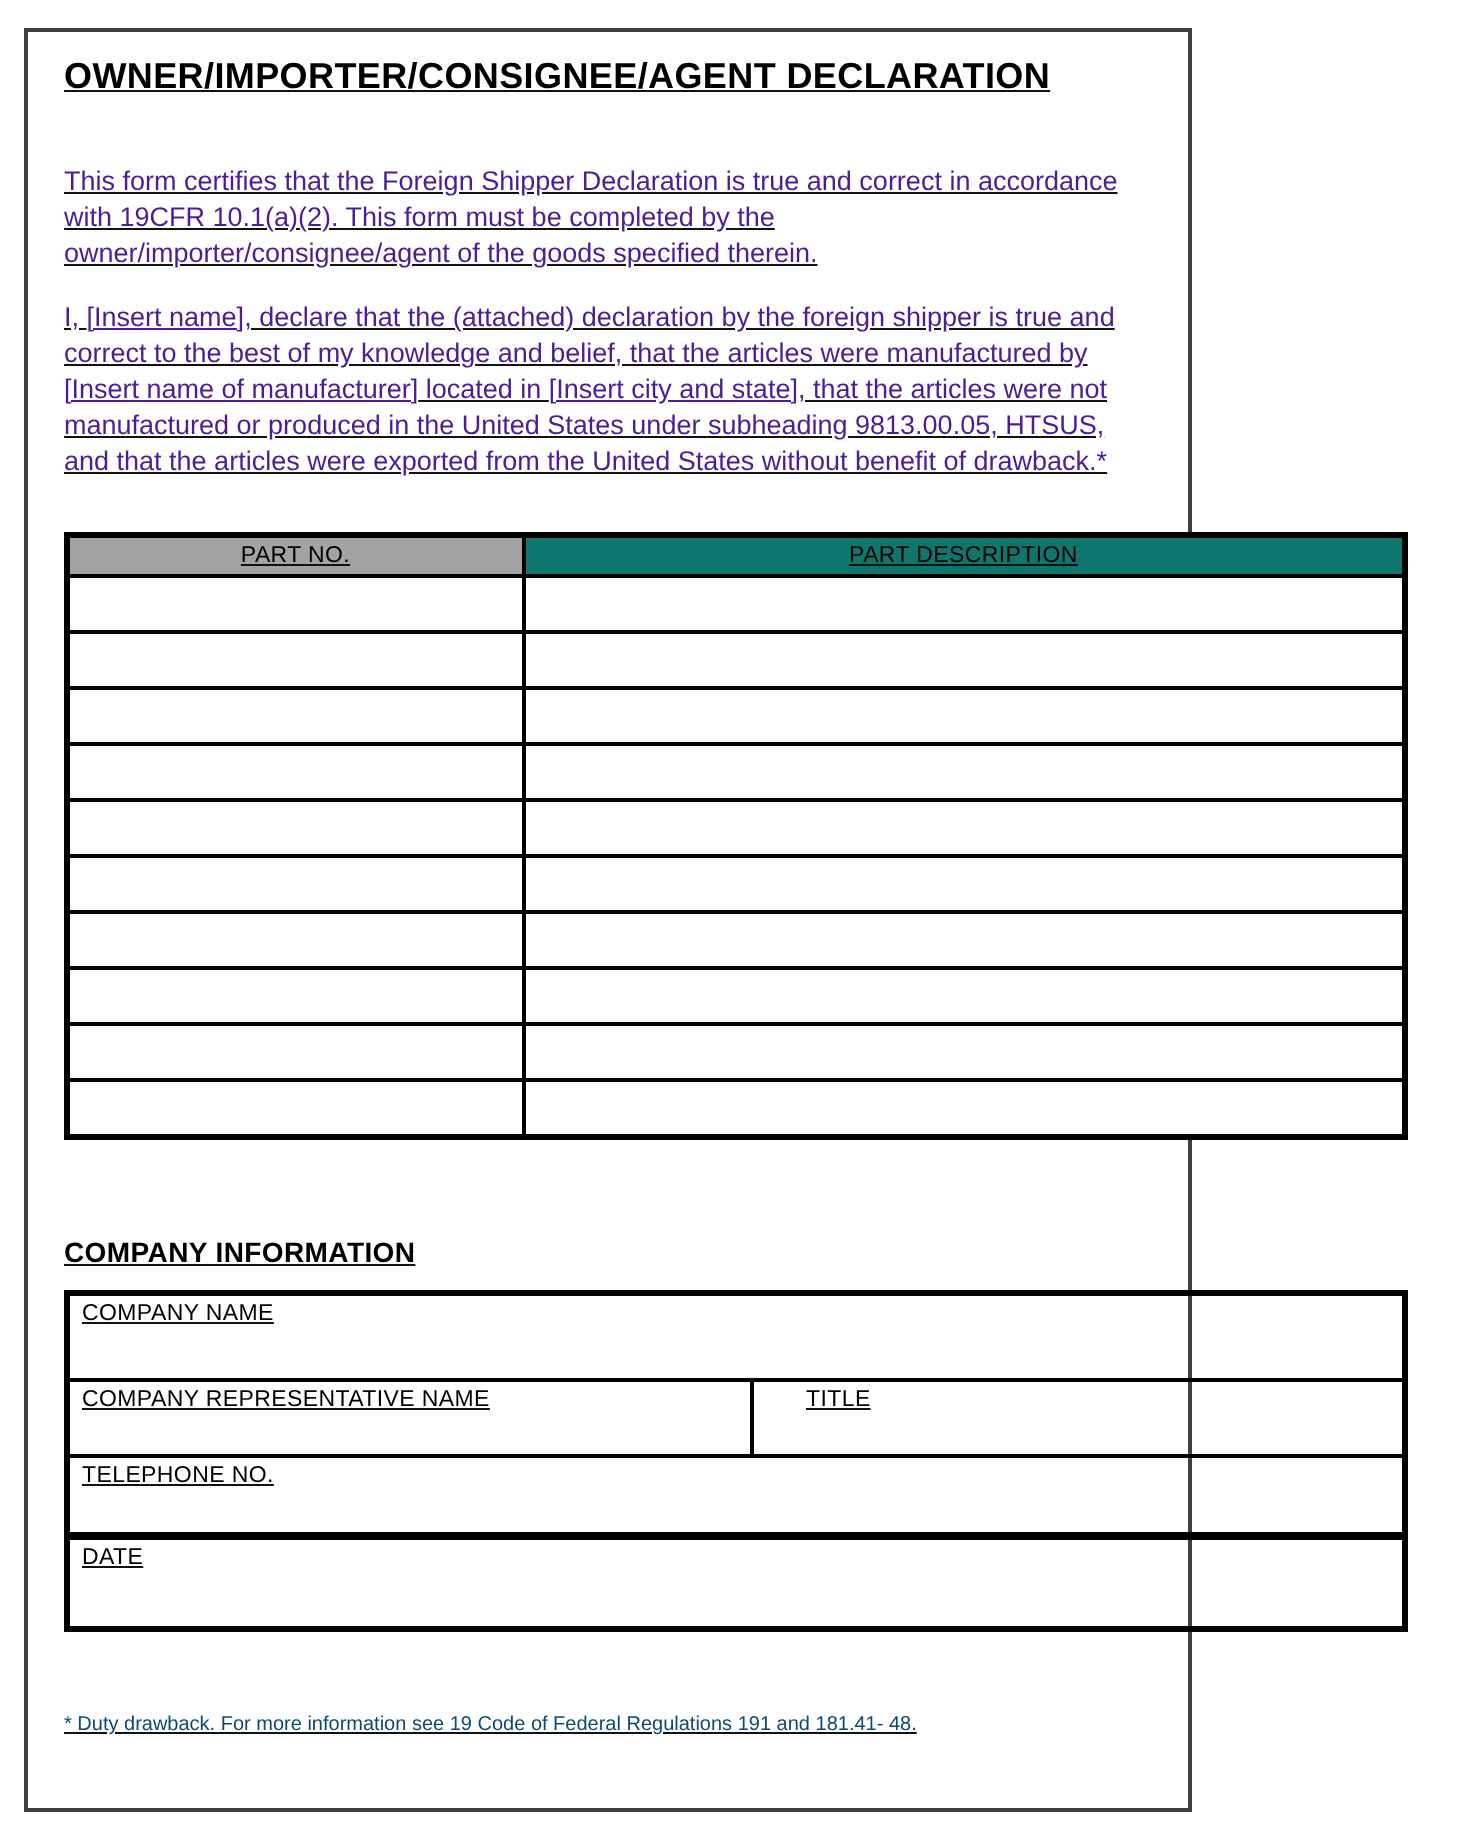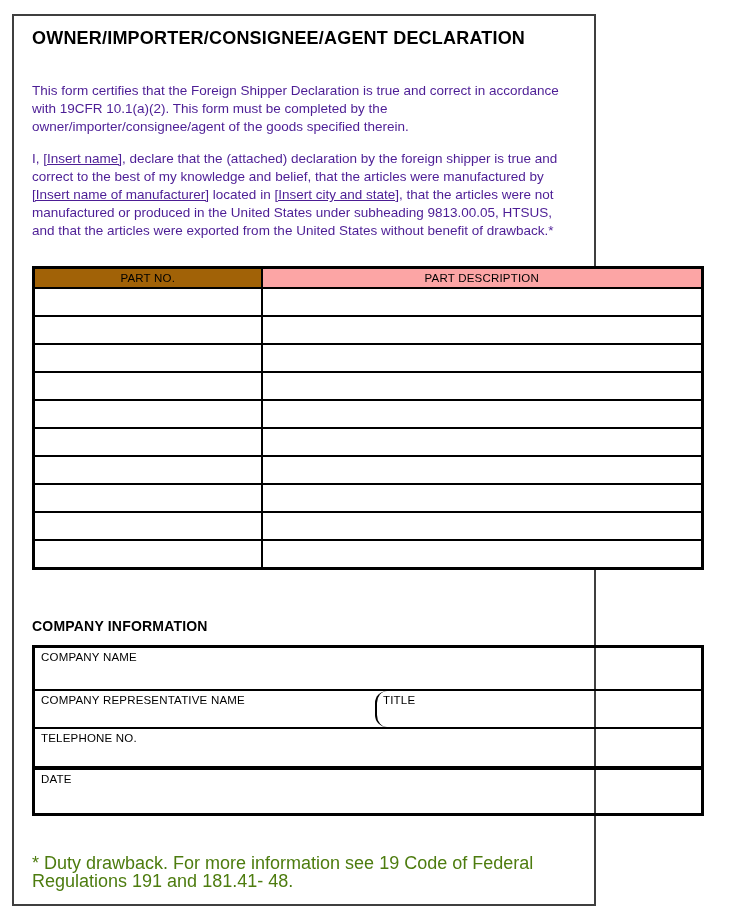--- a/index.html
+++ b/index.html
@@ -16,20 +16,21 @@
   }
   .page {
     position: absolute;
     left: 12px;
     top: 14px;
     width: 584px;
     height: 892px;
     box-sizing: border-box;
     border: 2px solid #3f3f3f;
     background: #ffffff;
+    text-decoration: underline;
   }
   .content {
     padding: 12px 17px 0 18px;
   }
   h1.title {
     margin: 0;
     font-size: 18px;
     line-height: 21px;
     font-weight: bold;
     max-width: 500px;
@@ -84,42 +85,41 @@
   }
   .crow {
     display: flex;
     border-bottom: 2px solid #000000;
   }
   .crow.thick-bottom { border-bottom: 4px solid #000000; }
   .crow:last-child { border-bottom: none; }
   .cell {
     flex: 1 1 auto;
     min-width: 0;
-    border-radius: 12px;
-  }
-  .cell + .cell { border-left: 2px solid #000000; }
+  }
+  .cell + .cell { border-left: 2px solid #000000; padding-left: 20px; }
   .r1 { height: 41px; }
   .r2 { height: 36px; }
   .r3 { height: 37px; flex-direction: column; }
   .r4 { height: 43px; }
   .w340 { flex: 0 0 340px; }
   .w222 { flex: 0 0 222px; }
   .w484 { flex: 0 0 484px; }
   .lbl {
     display: block;
     font-size: 11.5px;
     letter-spacing: 0.2px;
     padding: 3px 4px 0 6px;
     color: #000000;
   }
   p.footnote {
-    font-size: 18px;
+    font-size: 10px;
     line-height: 18px;
     margin: 38px 0 0 0;
-    color: #4d7c0f;
+    color: #0c4a6e;
   }
 </style>
 </head>
 <body>
 
 <div class="page">
   <div class="content">
 
     <h1 class="title">OWNER/IMPORTER/CONSIGNEE/AGENT DECLARATION</h1>
 
@@ -127,22 +127,22 @@
 
     <p class="body-text decl"><span>I, </span><span class="u">[Insert name]</span><span>, declare that the (attached) declaration by the foreign shipper is true and correct to the best of my knowledge and belief, that the articles were manufactured by </span><span class="u">[Insert name of manufacturer]</span><span> located in </span><span class="u">[Insert city and state]</span><span>, that the articles were not manufactured or produced in the United States under subheading 9813.00.05, HTSUS, and that the articles were exported from the United States without benefit of drawback.*</span></p>
 
     <table class="parts">
       <colgroup>
           <col class="c1">
           <col>
         </colgroup>
       <thead>
         <tr>
-          <th style="background: #a16207;">PART NO.</th>
-          <th style="background: #fca5a5;">PART DESCRIPTION</th>
+          <th style="background: #a3a3a3;">PART NO.</th>
+          <th style="background: #0f766e;">PART DESCRIPTION</th>
         </tr>
       </thead>
       <tbody id="parts-body">
           <tr>
             <td></td>
             <td></td>
           </tr>
           <tr>
             <td></td>
             <td></td>

